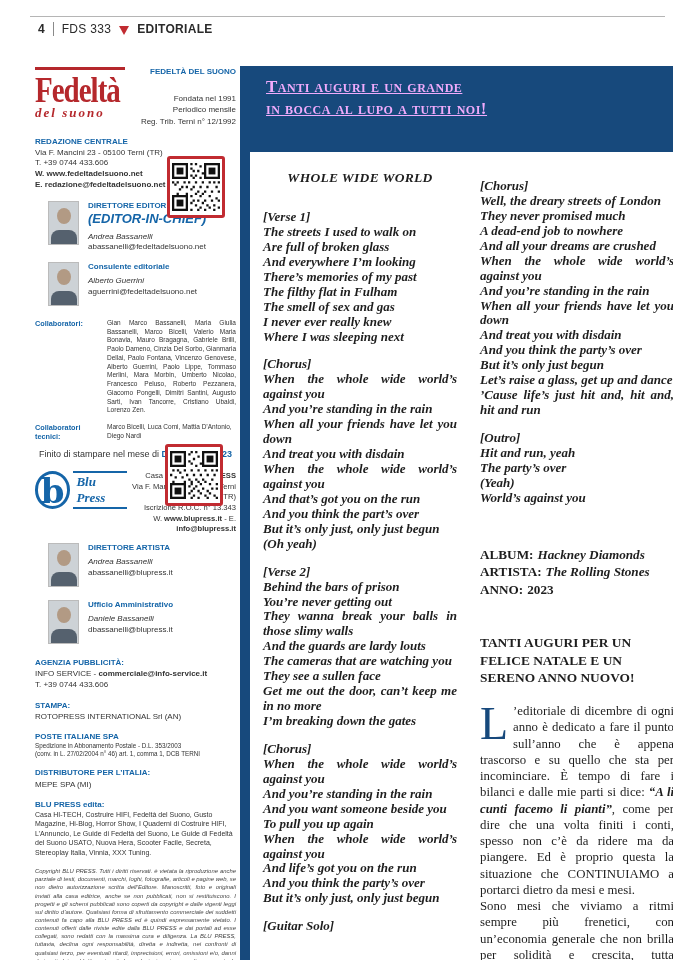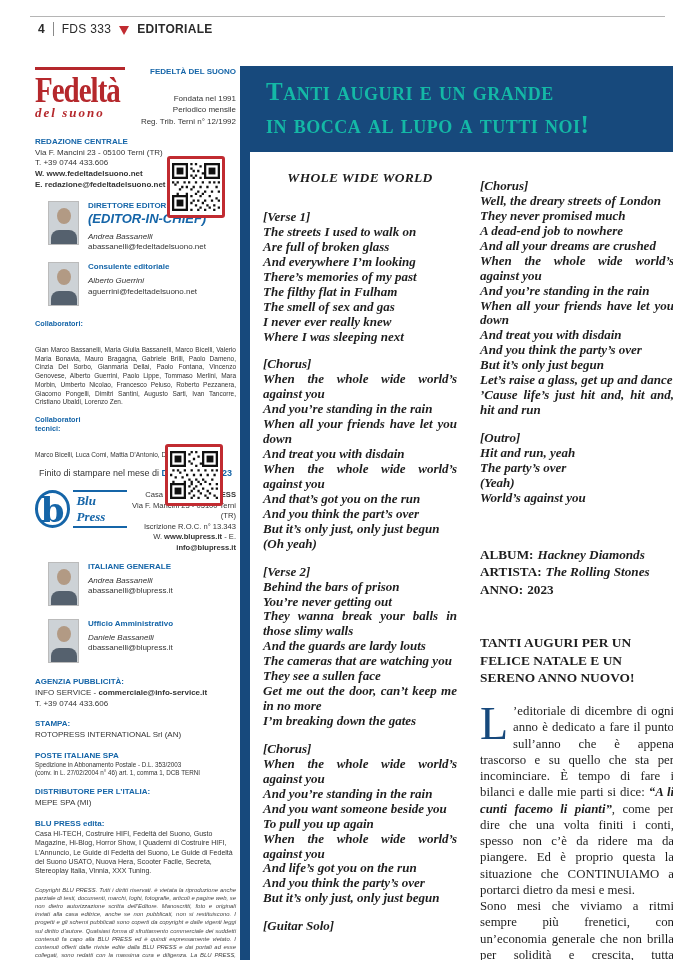--- a/index.html
+++ b/index.html
@@ -43,21 +43,21 @@
   .role-info { line-height:1.3; }
   .role-title { font-weight:bold; color:#1565a8; }
   .role-sub { font-weight:bold; font-style:italic; color:#1565a8; font-size:13px; }
   .role-name { font-style:italic; margin-top:4px; }
 
   .qr { position:absolute; width:58px; height:62px; border:3px solid #c12b31; border-radius:3px; background:#fff; padding:2px; }
   .qr svg { width:100%; height:100%; }
   .qr1 { left:132px; top:90px; }
   .qr2 { left:130px; top:378px; }
 
-  .two-col { display:flex; gap:18px; margin-bottom:8px;flex-direction:column; }
+  .two-col { display:flex; gap:12px; margin-bottom:8px; }
   .tc-label { width:60px; flex-shrink:0; font-weight:bold; color:#1565a8; font-size:7.3px; }
   .tc-names { flex:1; font-size:6.5px; line-height:1.35; text-align:justify; }
 
   .finito { text-align:center; font-size:9px; color:#333; margin:6px 0 12px; }
   .finito .date { color:#1565a8; font-weight:bold; }
 
   .bp-row { display:flex; margin-bottom:8px; align-items:flex-start; }
   .bp-logo { width:92px; flex-shrink:0; display:flex; align-items:center; }
   .bp-b { font-family:"DejaVu Serif", serif; font-weight:bold; color:#1565a8; font-size:34px; line-height:34px;
           border:3px solid #1565a8; border-radius:50%; width:38px; height:38px; text-align:center; }
@@ -67,21 +67,21 @@
 
   .contact-block { line-height:1.4; margin-bottom:9px; }
   .tiny { font-size:6.3px; line-height:1.3; }
   .edita-text { font-size:7px; line-height:1.35; }
   .copyright { font-size:5.9px; font-style:italic; line-height:1.38; text-align:justify; color:#444; margin-top:10px; }
 
   
   .main { position:absolute; left:240px; top:66px; width:433px; }
   .banner { background:#17497c; height:86px; padding:10px 0 0 26px; }
   .banner-title { font-family:"Liberation Serif", serif; font-variant:small-caps; font-weight:bold;
-                  color:#14b8a6; font-size:25px; line-height:1.3; white-space:pre-line; letter-spacing:.5px; }
+                  color:#f0abfc; font-size:17px; line-height:1.3; white-space:pre-line; letter-spacing:.5px;text-decoration:underline; }
   .main-body { display:flex; height:808px; }
   .vbar { width:10px; background:#17497c; flex-shrink:0; }
   .cols { display:flex; gap:23px; padding-left:13px; padding-top:14px; }
   .col { width:194px; }
 
   .lyr-title { font-family:"Liberation Serif", serif; font-weight:bold; font-style:italic; font-size:13.5px;
                text-align:center; color:#1e1e1e; margin:4px 0 24px; letter-spacing:.3px; }
   .stanza { font-family:"Liberation Serif", serif; font-weight:bold; font-style:italic; font-size:13px;
             line-height:1.15; color:#1e1e1e; text-align:justify; white-space:pre-line; margin-bottom:13px; }
   .col2 { padding-top:13px; }
@@ -210,21 +210,21 @@
         <rect x="0" y="14" width="7" height="7" fill="#111"></rect>
           <rect x="1" y="15" width="5" height="5" fill="#fff"></rect>
           <rect x="2" y="16" width="3" height="3" fill="#111"></rect>
         <path fill="#111" d="M9 0h1v1h-1z M11 0h1v1h-1z M8 1h1v1h-1z M12 2h1v1h-1z M10 3h1v1h-1z M8 4h1v1h-1z M13 5h1v1h-1z M9 5h1v1h-1z M11 6h1v1h-1z M1 8h1v1h-1z M3 8h1v1h-1z M6 8h1v1h-1z M9 8h1v1h-1z M12 8h1v1h-1z M15 8h1v1h-1z M18 8h1v1h-1z M20 8h1v1h-1z M0 10h1v1h-1z M4 9h1v1h-1z M7 10h1v1h-1z M10 10h1v1h-1z M13 10h1v1h-1z M16 10h1v1h-1z M19 10h1v1h-1z M2 11h1v1h-1z M5 11h1v1h-1z M8 12h1v1h-1z M11 12h1v1h-1z M14 12h1v1h-1z M18 12h1v1h-1z M1 13h1v1h-1z M6 13h1v1h-1z M9 13h1v1h-1z M12 13h1v1h-1z M15 13h1v1h-1z M9 14h1v1h-1z M13 14h1v1h-1z M17 14h1v1h-1z M20 14h1v1h-1z M8 15h1v1h-1z M11 15h1v1h-1z M10 16h1v1h-1z M14 16h1v1h-1z M18 16h1v1h-1z M20 16h1v1h-1z M9 17h1v1h-1z M12 17h1v1h-1z M16 17h1v1h-1z M8 18h1v1h-1z M13 18h1v1h-1z M17 18h1v1h-1z M10 19h1v1h-1z M15 19h1v1h-1z M19 19h1v1h-1z M9 20h1v1h-1z M12 20h1v1h-1z M16 20h1v1h-1z M20 20h1v1h-1z"></path>
       </svg>
     </div>
 
     <div class="role-row">
       <div class="photo"></div>
       <div class="role-info">
-        <div class="role-title">ITALIANE GENERALE</div>
+        <div class="role-title">DIRETTORE ARTISTA</div>
         <div class="role-name">Andrea Bassanelli</div>
         <div>abassanelli@blupress.it</div>
       </div>
     </div>
 
     <div class="role-row">
       <div class="photo"></div>
       <div class="role-info">
         <div class="role-title">Ufficio Amministrativo</div>
         <div class="role-name">Daniele Bassanelli</div>

